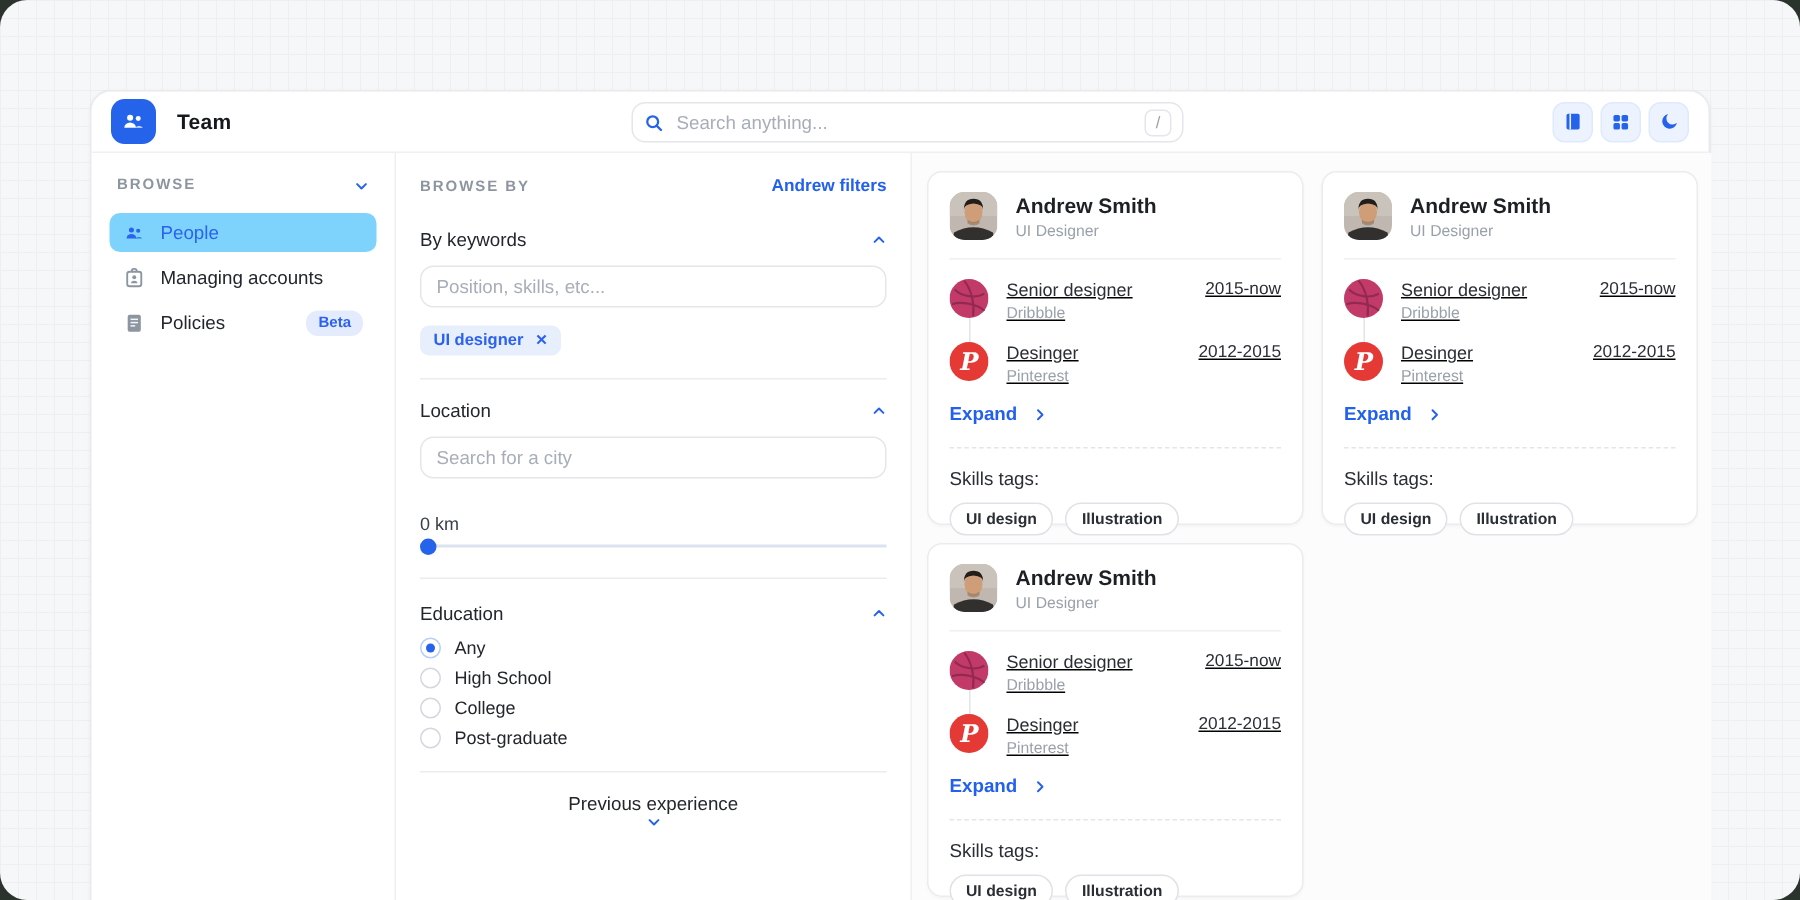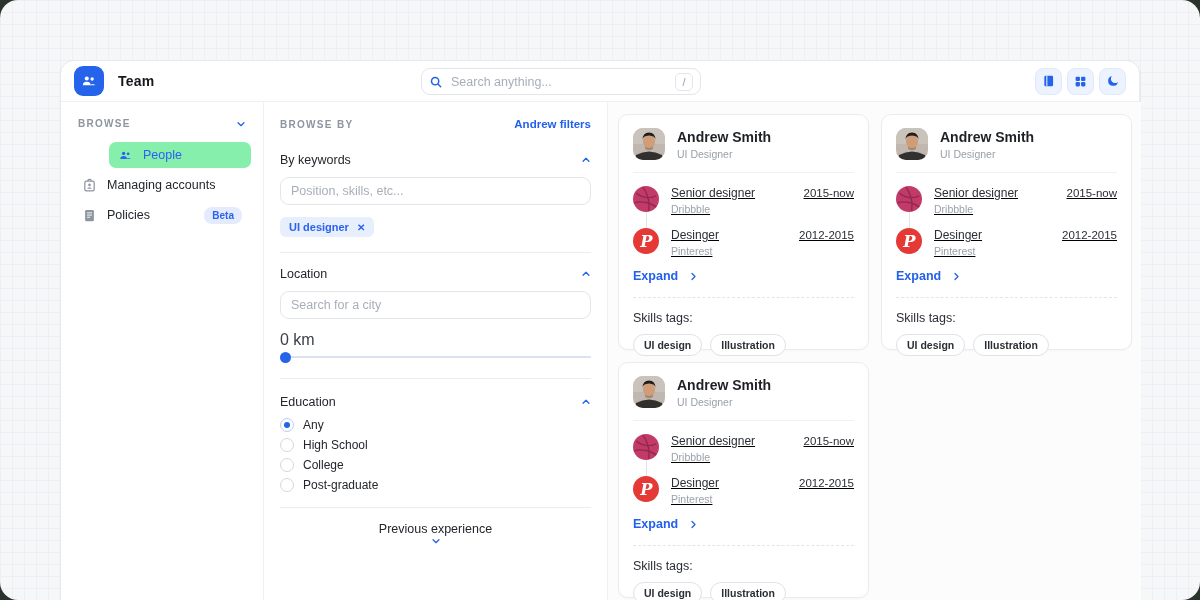--- a/index.html
+++ b/index.html
@@ -20,57 +20,57 @@
     background:#fff; border:1px solid #e9eaee; border-radius:14px;
     box-shadow:0 1px 3px rgba(16,24,40,.05);
     display:flex; flex-direction:column;
   }
 
   
   .header { flex:0 0 41px; border-bottom:1px solid #eef0f2; display:flex; align-items:center; padding:0 13px; position:relative; }
   .logo { width:30px; height:30px; border-radius:9px; background:#2563eb; display:flex; align-items:center; justify-content:center; }
   .app-title { margin-left:14px; font-size:14px; font-weight:700; color:#16181d; letter-spacing:.2px; }
   .search {
-    position:absolute; left:360px; top:7px; width:280px; height:27px;
+    position:absolute; left:360px; top:7px; width:368px; height:27px;
     border:1px solid #e4e6ea; border-radius:9px; background:#fff;
     display:flex; align-items:center; padding:0 7px;justify-content:center;
   }
   .search input { border:0; outline:0; flex:1; margin-left:8px; font-size:12.5px; color:#3c4149; font-family:inherit; background:transparent; }
   .search input::placeholder { color:#a8aeb9; }
   .kbd { flex:0 0 auto; width:18px; height:18px; border:1px solid #e4e6ea; border-radius:5px; font-size:11px; color:#9aa1ab; display:flex; align-items:center; justify-content:center; }
   .header-actions { margin-left:auto; display:flex; gap:5px; }
   .icon-btn { width:27px; height:27px; border-radius:8px; background:#edf3fe; border:1px solid #dfe9fc; display:flex; align-items:center; justify-content:center; cursor:pointer; }
 
   
   .app-body { flex:1; display:flex; min-height:0; }
 
   
   .sidebar { flex:0 0 202px; padding:16px 12px; }
   .browse-row { display:flex; align-items:center; justify-content:space-between; padding:0 5px; }
   .mini-label { font-size:10px; font-weight:700; letter-spacing:1.3px; color:#8d95a0; }
   .nav { margin-top:13px; display:flex; flex-direction:column; gap:4px; }
   .nav-item { height:26px; border-radius:7px; display:flex; align-items:center; gap:10px; padding:0 9px; font-size:12.5px; color:#23262c; cursor:pointer; }
-  .nav-item.active { background:#86efac; color:#2b62f0; font-weight:500;margin-left:36px; }
+  .nav-item.active { background:#7dd3fc; color:#2b62f0; font-weight:500; }
   .beta { margin-left:auto; background:#e4ebfd; color:#2b62f0; font-size:10px; font-weight:700; padding:3px 8px; border-radius:8px; }
 
   
   .filter { flex:0 0 345px; border-left:1px solid #eef0f2; border-right:1px solid #eef0f2; padding:16px; }
   .filter-head { display:flex; align-items:center; justify-content:space-between; }
   .clear-link { font-size:11.5px; font-weight:700; color:#2360ec; cursor:pointer; }
   .section-row { display:flex; align-items:center; justify-content:space-between; }
   .section-title { font-size:12.5px; color:#23262c; font-weight:500; }
   .t-keywords { margin-top:23px; }
   .text-input { width:100%; height:28px; border:1px solid #e4e6ea; border-radius:9px; padding:0 10px; font-size:12.5px; color:#3c4149; font-family:inherit; outline:none; margin-top:10px; background:#fff; }
   .text-input::placeholder { color:#a8aeb9; }
   .tag-row { margin-top:12px; display:flex; }
   .kw-tag { display:inline-flex; align-items:center; gap:8px; background:#e7eefc; color:#2b62f0; font-size:11px; font-weight:700; padding:4px 9px; border-radius:6px; cursor:pointer; }
   .kw-tag .x { font-size:10px; font-weight:700; }
   .f-divider { border:0; border-top:1px solid #ececef; margin-top:15px; }
   .t-location { margin-top:14px; }
-  .km-label { margin-top:12px; font-size:16px; color:#3c4149; }
+  .km-label { margin-top:23px; font-size:12px; color:#3c4149; }
   .slider { position:relative; height:12px; margin-top:2px; cursor:pointer; }
   .slider .track { position:absolute; left:0; right:0; top:5px; height:2px; background:#dbe2f0; }
   .slider .thumb { position:absolute; left:0; top:1px; width:11px; height:11px; border-radius:50%; background:#2563eb; }
   .t-education { margin-top:16px; }
   .radio-group { margin-top:9px; display:flex; flex-direction:column; gap:6px; }
   .radio-row { display:flex; align-items:center; gap:9px; cursor:pointer; height:14px; }
   .radio { width:14px; height:14px; border-radius:50%; border:1px solid #d4d7dd; position:relative; background:#fff; }
   .radio.sel { border-color:#b9cef8; }
   .radio.sel::after { content:""; position:absolute; left:3px; top:3px; width:6px; height:6px; border-radius:50%; background:#2563eb; }
   .radio-label { font-size:12px; color:#23262c; }

